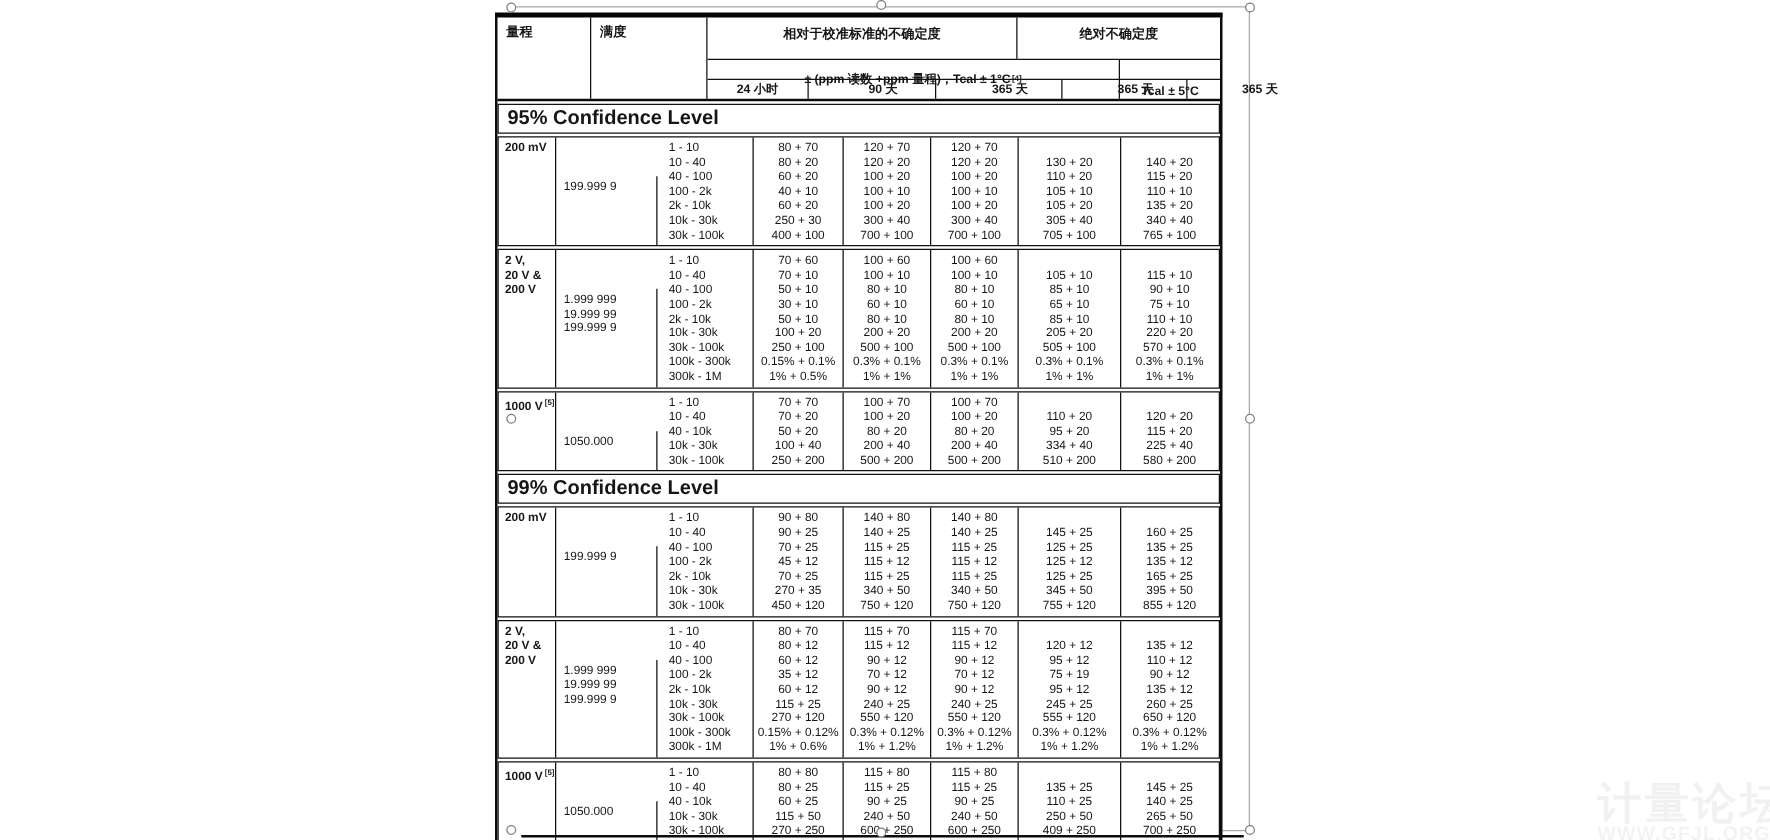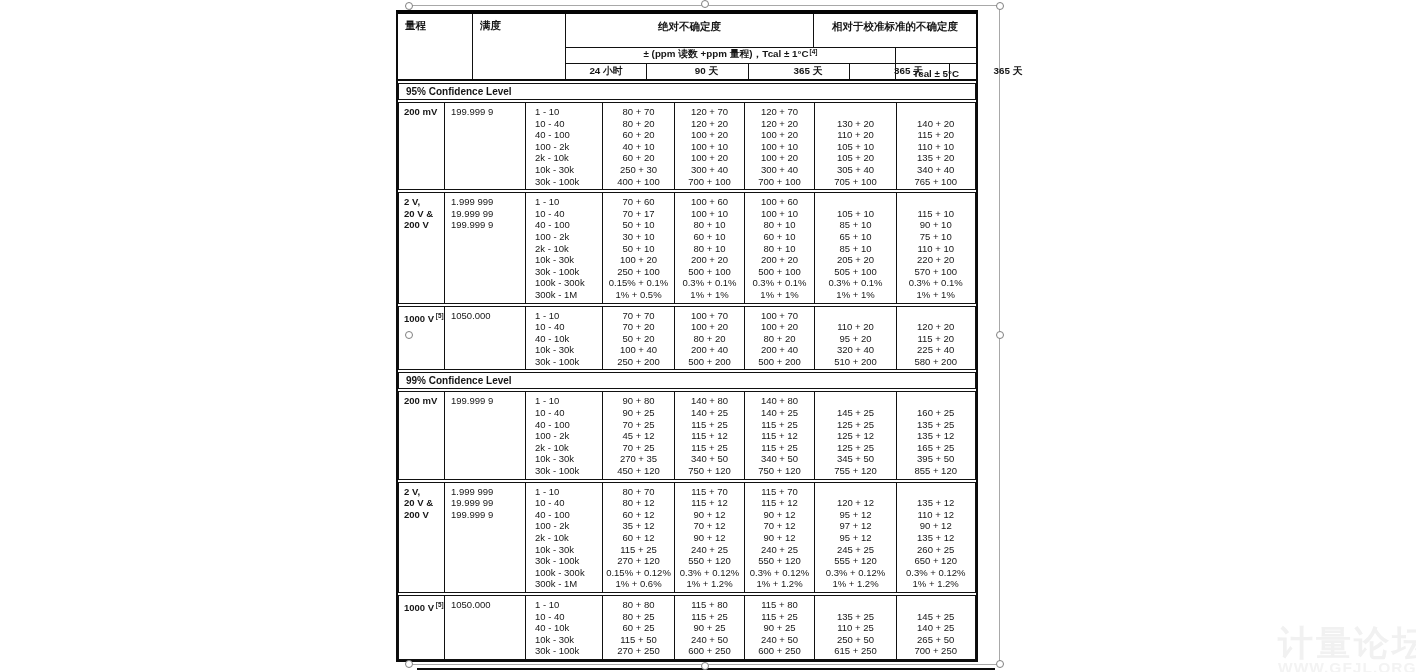--- a/index.html
+++ b/index.html
@@ -27,41 +27,41 @@
     box-sizing:content-box;background:#fff;
   }
   .hdr{display:grid;grid-template-columns:75px 93px 410px;border-bottom:2px solid #0c0c0c;}
   .hdr-cell{border-right:1.6px solid #111;padding:5px 0 0 7px;font-weight:bold;font-size:10.5px;}
   .hdr-cell:last-child{border-right:none;}
   .hdr-right{display:flex;flex-direction:column;}
   .hdr-row1{display:grid;grid-template-columns:248px 162px;height:33px;}
   .hdr-row1>div{display:flex;align-items:flex-start;justify-content:center;padding-top:6px;font-weight:bold;font-size:10.5px;border-right:1.6px solid #111;}
   .hdr-row1>div:last-child{border-right:none;}
   .hdr-row2{display:grid;grid-template-columns:330px 80px;height:15px;border-top:1.4px solid #111;}
-  .hdr-row2>div{display:flex;justify-content:center;font-weight:bold;font-size:9.8px;border-right:1.4px solid #111;}
+  .hdr-row2>div{display:flex;align-items:center;justify-content:center;font-weight:bold;font-size:9.8px;border-right:1.4px solid #111;}
   .hdr-row2>div:last-child{border-right:none;margin-top:20px;}
   .hdr-row2 sup{font-size:6.5px;margin-left:1px;}
   .hdr-row3{display:grid;grid-template-columns:81px 84px 83px 82px 80px;height:15px;border-top:1.4px solid #111;gap:18px;}
   .hdr-row3>div{display:flex;align-items:center;justify-content:center;font-weight:bold;font-size:9.8px;border-right:1.4px solid #111;}
   .hdr-row3>div:last-child{border-right:none;}
 
   .section-title{
     border:1.3px solid #111;margin-top:2px;
-    font-weight:bold;font-size:10px;padding:2px 0 2px 7px;
+    font-weight:bold;font-size:16px;padding:2px 0 2px 7px;
   }
   .block{
     display:grid;margin-top:2px;border:1.3px solid #111;
     grid-template-columns:46px 81px 77px 72px 70px 70px 82px 77.4px;
     font-size:9.5px;line-height:11.6px;
   }
   .cell{border-right:1.4px solid #111;padding:3px 0 2px 0;}
   .cell:last-child{border-right:none;}
   .c-range,.c-fs,.c-freq{text-align:left;}
   .c-range{padding-left:5px;font-weight:bold;}
-  .c-fs{padding-left:6px;}
+  .c-fs{padding-left:6px;margin-top:31px;}
   .c-freq{padding-left:9px;}
   .c-val{text-align:center;}
   .ln{white-space:pre;}
   .c-range sup{font-size:6.3px;}
 
   
   .continuation-line{position:absolute;left:417px;top:668px;width:578px;height:2px;background:#0c0c0c;}
 
   
   .watermark{position:absolute;right:-14px;bottom:-3px;text-align:left;pointer-events:none;}
@@ -84,22 +84,22 @@
   <div class="handle" style="left:701px;top:662px;"></div>
   <div class="handle" style="left:996px;top:660px;"></div>
 
   <div class="spec-table">
 
     <div class="hdr">
       <div class="hdr-cell">量程</div>
       <div class="hdr-cell">满度</div>
       <div class="hdr-right">
         <div class="hdr-row1">
+          <div>相对于校准标准的不确定度</div>
           <div>绝对不确定度</div>
-          <div>相对于校准标准的不确定度</div>
         </div>
         <div class="hdr-row2">
           <div>
               <span>± (ppm 读数 +ppm 量程)，Tcal ± 1°C</span>
               <sup>[4]</sup>
             </div>
           <div>Tcal ± 5°C</div>
         </div>
         <div class="hdr-row3">
           <div>24 小时</div>
@@ -192,21 +192,21 @@
             <div class="ln">40 - 100</div>
             <div class="ln">100 - 2k</div>
             <div class="ln">2k - 10k</div>
             <div class="ln">10k - 30k</div>
             <div class="ln">30k - 100k</div>
             <div class="ln">100k - 300k</div>
             <div class="ln">300k - 1M</div>
           </div>
           <div class="cell c-val">
             <div class="ln">70 + 60</div>
-            <div class="ln">70 + 17</div>
+            <div class="ln">70 + 10</div>
             <div class="ln">50 + 10</div>
             <div class="ln">30 + 10</div>
             <div class="ln">50 + 10</div>
             <div class="ln">100 + 20</div>
             <div class="ln">250 + 100</div>
             <div class="ln">0.15% + 0.1%</div>
             <div class="ln">1% + 0.5%</div>
           </div>
           <div class="cell c-val">
             <div class="ln">100 + 60</div>
@@ -285,21 +285,21 @@
             <div class="ln">100 + 70</div>
             <div class="ln">100 + 20</div>
             <div class="ln">80 + 20</div>
             <div class="ln">200 + 40</div>
             <div class="ln">500 + 200</div>
           </div>
           <div class="cell c-val">
             <div class="ln">&nbsp;</div>
             <div class="ln">110 + 20</div>
             <div class="ln">95 + 20</div>
-            <div class="ln">320 + 40</div>
+            <div class="ln">334 + 40</div>
             <div class="ln">510 + 200</div>
           </div>
           <div class="cell c-val">
             <div class="ln">&nbsp;</div>
             <div class="ln">120 + 20</div>
             <div class="ln">115 + 20</div>
             <div class="ln">225 + 40</div>
             <div class="ln">580 + 200</div>
           </div>
         </div>
@@ -418,21 +418,21 @@
             <div class="ln">90 + 12</div>
             <div class="ln">240 + 25</div>
             <div class="ln">550 + 120</div>
             <div class="ln">0.3% + 0.12%</div>
             <div class="ln">1% + 1.2%</div>
           </div>
           <div class="cell c-val">
             <div class="ln">&nbsp;</div>
             <div class="ln">120 + 12</div>
             <div class="ln">95 + 12</div>
-            <div class="ln">97 + 12</div>
+            <div class="ln">75 + 19</div>
             <div class="ln">95 + 12</div>
             <div class="ln">245 + 25</div>
             <div class="ln">555 + 120</div>
             <div class="ln">0.3% + 0.12%</div>
             <div class="ln">1% + 1.2%</div>
           </div>
           <div class="cell c-val">
             <div class="ln">&nbsp;</div>
             <div class="ln">135 + 12</div>
             <div class="ln">110 + 12</div>
@@ -477,21 +477,21 @@
             <div class="ln">115 + 25</div>
             <div class="ln">90 + 25</div>
             <div class="ln">240 + 50</div>
             <div class="ln">600 + 250</div>
           </div>
           <div class="cell c-val">
             <div class="ln">&nbsp;</div>
             <div class="ln">135 + 25</div>
             <div class="ln">110 + 25</div>
             <div class="ln">250 + 50</div>
-            <div class="ln">615 + 250</div>
+            <div class="ln">409 + 250</div>
           </div>
           <div class="cell c-val">
             <div class="ln">&nbsp;</div>
             <div class="ln">145 + 25</div>
             <div class="ln">140 + 25</div>
             <div class="ln">265 + 50</div>
             <div class="ln">700 + 250</div>
           </div>
         </div>
       </div>

